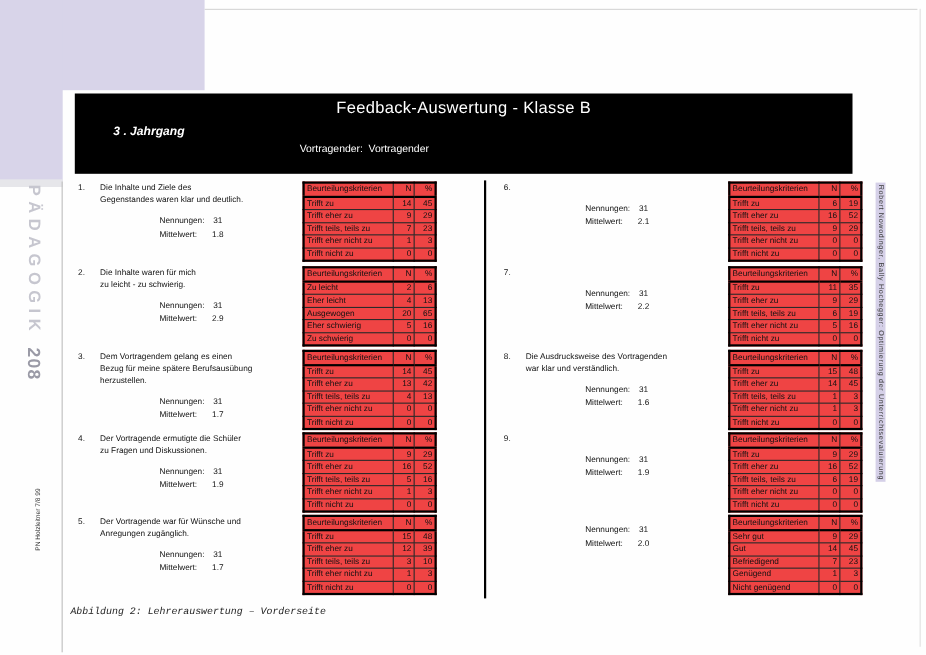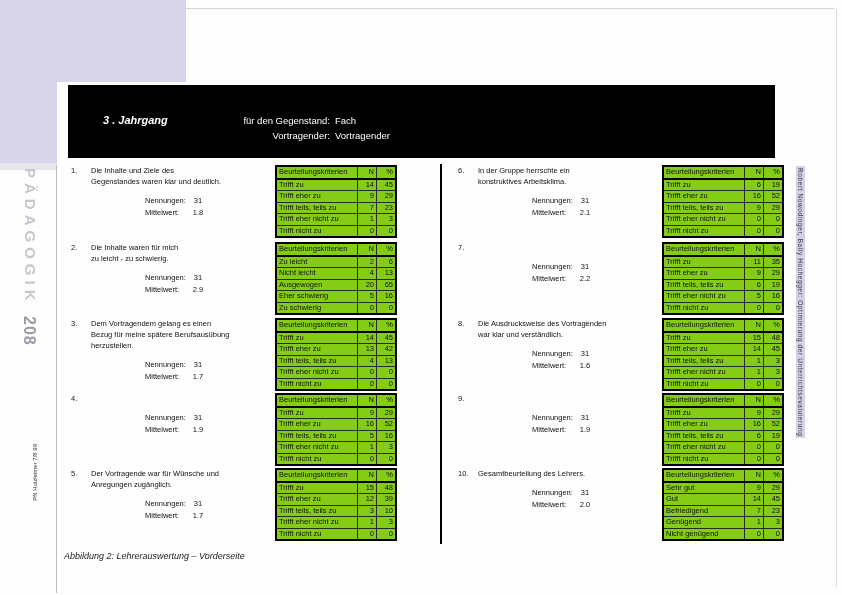--- a/index.html
+++ b/index.html
@@ -36,51 +36,49 @@
   .col-left{left:68px;} .col-right{left:455px;}
   .row-0{top:165px;} .row-1{top:242px;} .row-2{top:318px;} .row-3{top:393px;} .row-4{top:468px;}
   .q{display:flex;}
   .q-num{flex:0 0 20px;padding-left:3px;font-size:7.5px;line-height:11px;}
   .q-lines{font-size:7.5px;line-height:11px;}
   .stats{margin-left:77px;margin-top:8px;}
   .stat-row{display:flex;font-size:7.5px;line-height:12px;}
   .stat-label{width:46px;}
   .stat-val{width:14px;text-align:center;}
   
-  .ftable{position:absolute;left:207px;top:0;border-collapse:collapse;background:#84cc16;border:2px solid #000;}
+  .ftable{position:absolute;left:207px;top:0;border-collapse:collapse;background:#ef4444;border:2px solid #000;}
   .ftable th,.ftable td{
     border:1px solid #2a2a2a;font-size:7.5px;font-weight:normal;
     padding:0 2px;height:10.5px;line-height:10.5px;white-space:nowrap;text-align:left;
   }
   .ftable thead th{border-bottom:2px solid #000;}
   .ftable td:first-child,.ftable th:first-child{width:76px;}
   .ftable .num{text-align:right;width:14px;}
   
-  .caption{position:absolute;left:64px;top:551px;font-size:9px;font-style:italic;color:#222;}
+  .caption{position:absolute;left:64px;top:551px;font-size:9px;font-style:italic;color:#222;font-family:Liberation Mono, monospace;}
 </style>
 </head>
 <body>
 
 <div class="lav-top"></div>
 <div class="lav-side"></div>
 <div class="gray-band"></div>
 <div class="edge-left"></div>
 <div class="line-top"></div>
 <div class="edge-right"></div>
 
 <div class="vtext mag-name">PÄDAGOGIK</div>
 <div class="vtext page-num">208</div>
 <div class="vtext footer-note">PN Holzleitner 7/8 99</div>
 <div class="vtext citation">Robert Nowodinger, Bally Hochegger: Optimierung der Unterrichtsevaluierung</div>
 
 <div class="header-box">
+  <div class="hb-title">Feedback-Auswertung - Klasse B</div>
   <div class="hb-jahrgang">3 . Jahrgang</div>
-  <div class="hb-meta hb-meta-1">
-    <span class="lab">für den Gegenstand:</span><span class="val">Fach</span>
-  </div>
   <div class="hb-meta hb-meta-2">
     <span class="lab">Vortragender:</span><span class="val">Vortragender</span>
   </div>
 </div>
 
 <div class="col-divider"></div>
 
 <div id="items">
     <div class="item col-left row-0">
     <div class="q">
@@ -163,21 +161,21 @@
           <th class="num">%</th>
         </tr>
       </thead>
       <tbody>
           <tr>
             <td>Zu leicht</td>
             <td class="num">2</td>
             <td class="num">6</td>
           </tr>
           <tr>
-            <td>Nicht leicht</td>
+            <td>Eher leicht</td>
             <td class="num">4</td>
             <td class="num">13</td>
           </tr>
           <tr>
             <td>Ausgewogen</td>
             <td class="num">20</td>
             <td class="num">65</td>
           </tr>
           <tr>
             <td>Eher schwierig</td>
@@ -244,20 +242,24 @@
             <td>Trifft nicht zu</td>
             <td class="num">0</td>
             <td class="num">0</td>
           </tr>
         </tbody>
     </table>
   </div>
     <div class="item col-left row-3">
     <div class="q">
       <div class="q-num">4.</div>
+      <div class="q-lines">
+          <div>Der Vortragende ermutigte die Schüler</div>
+          <div>zu Fragen und Diskussionen.</div>
+        </div>
     </div>
     <div class="stats">
       <div class="stat-row">
         <span class="stat-label">Nennungen:</span>
         <span class="stat-val val-nenn">31</span>
       </div>
       <div class="stat-row">
         <span class="stat-label">Mittelwert:</span>
         <span class="stat-val val-mitt">1.9</span>
       </div>
@@ -350,24 +352,20 @@
             <td>Trifft nicht zu</td>
             <td class="num">0</td>
             <td class="num">0</td>
           </tr>
         </tbody>
     </table>
   </div>
     <div class="item col-right row-0">
     <div class="q">
       <div class="q-num">6.</div>
-      <div class="q-lines">
-          <div>In der Gruppe herrschte ein</div>
-          <div>konstruktives Arbeitsklima.</div>
-        </div>
     </div>
     <div class="stats">
       <div class="stat-row">
         <span class="stat-label">Nennungen:</span>
         <span class="stat-val val-nenn">31</span>
       </div>
       <div class="stat-row">
         <span class="stat-label">Mittelwert:</span>
         <span class="stat-val val-mitt">2.1</span>
       </div>
@@ -560,26 +558,20 @@
           </tr>
           <tr>
             <td>Trifft nicht zu</td>
             <td class="num">0</td>
             <td class="num">0</td>
           </tr>
         </tbody>
     </table>
   </div>
     <div class="item col-right row-4">
-    <div class="q">
-      <div class="q-num">10.</div>
-      <div class="q-lines">
-          <div>Gesamtbeurteilung des Lehrers.</div>
-        </div>
-    </div>
     <div class="stats">
       <div class="stat-row">
         <span class="stat-label">Nennungen:</span>
         <span class="stat-val val-nenn">31</span>
       </div>
       <div class="stat-row">
         <span class="stat-label">Mittelwert:</span>
         <span class="stat-val val-mitt">2.0</span>
       </div>
     </div>

